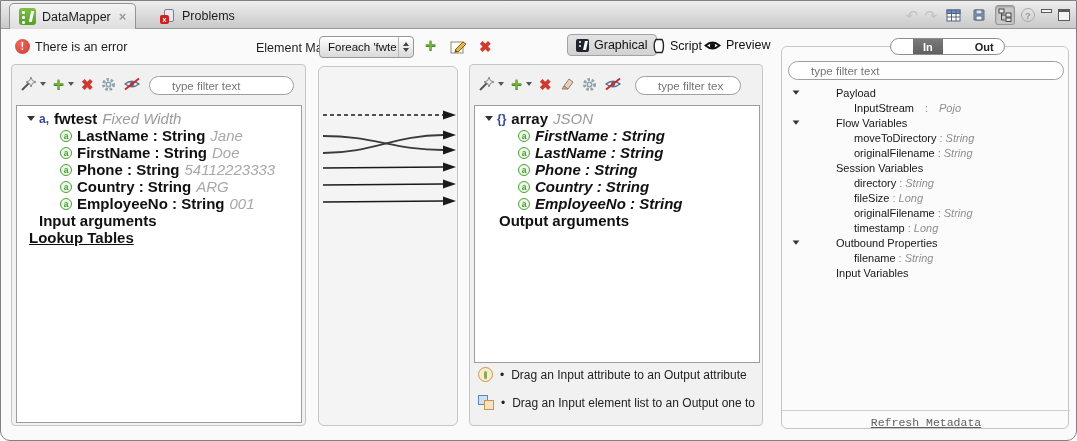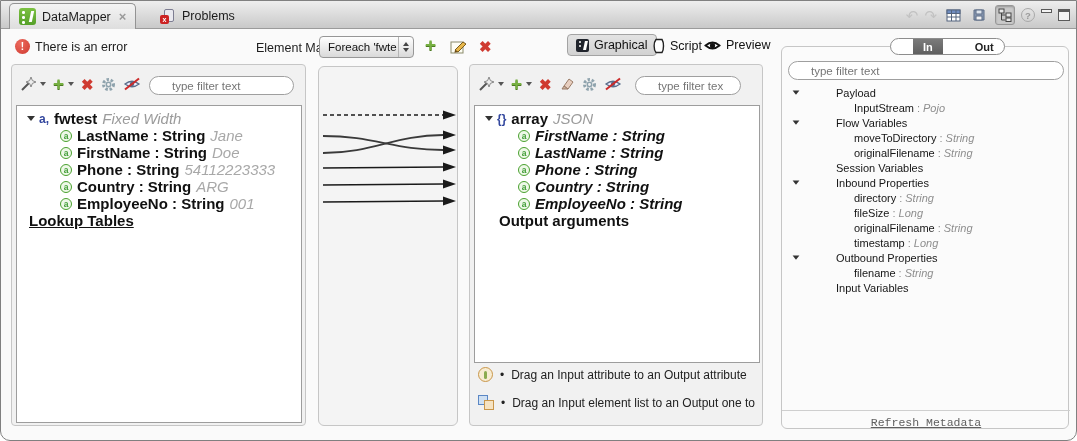--- a/index.html
+++ b/index.html
@@ -244,20 +244,23 @@
       <div class="trow" style="padding-left:43px;">
         <span class="a-ic"></span>
         <span class="nm">Country : String</span>
         <span class="exm">ARG</span>
       </div>
       <div class="trow" style="padding-left:43px;">
         <span class="a-ic"></span>
         <span class="nm">EmployeeNo : String</span>
         <span class="exm">001</span>
       </div>
+      <div class="trow boldrow" style="padding-left:22px;">
+        <span>Input arguments</span>
+      </div>
       <div class="trow boldrow" style="padding-left:12px;text-decoration:underline;">
         <span>Lookup Tables</span>
       </div>
     </div>
   </div>
 
   <div class="panel" style="left:317px; top:65px; width:140px; height:360px; background:#f4f4f4; border-radius:6px;">
     <svg width="138" height="358">
 
       <path d="M4 48 H124" stroke="#1a1a1a" stroke-width="1.5" stroke-dasharray="4 3" fill="none"></path>
@@ -359,21 +362,21 @@
         <circle cx="5" cy="5" r="3.6" fill="none" stroke="#555" stroke-width="1.5"></circle>
         <line x1="7.7" y1="7.7" x2="11" y2="11" stroke="#555" stroke-width="1.8"></line>
       </svg>
     <input class="filter" style="left: 6px; top: 14px; width: 276px;" placeholder="type filter text">
 
     <div style="position:absolute; left:6px; top:38px; width:276px;">
       <div class="trow5" style="padding-left:4px;">
         <span class="tri" style="transform:scale(.85);"></span>
         <span class="mrow-name">Payload</span>
       </div>
-      <div class="trow5" style="padding-left:34px;">
+      <div class="trow5" style="padding-left:34px;gap:8px;">
         <span class="mrow-name">InputStream</span>
           <span class="mrow-sep">:</span>
           <span class="mrow-typ">Pojo</span>
       </div>
       <div class="trow5" style="padding-left:4px;">
         <span class="tri" style="transform:scale(.85);"></span>
         <span class="mrow-name">Flow Variables</span>
       </div>
       <div class="trow5" style="padding-left:34px;">
         <span class="mrow-name">moveToDirectory</span>
@@ -381,24 +384,20 @@
           <span class="mrow-typ">String</span>
       </div>
       <div class="trow5" style="padding-left:34px;">
         <span class="mrow-name">originalFilename</span>
           <span class="mrow-sep">:</span>
           <span class="mrow-typ">String</span>
       </div>
       <div class="trow5" style="padding-left:16px;">
         <span class="mrow-name">Session Variables</span>
       </div>
-      <div class="trow5" style="padding-left:4px;">
-        <span class="tri" style="transform:scale(.85);"></span>
-        <span class="mrow-name">Inbound Properties</span>
-      </div>
       <div class="trow5" style="padding-left:34px;">
         <span class="mrow-name">directory</span>
           <span class="mrow-sep">:</span>
           <span class="mrow-typ">String</span>
       </div>
       <div class="trow5" style="padding-left:34px;">
         <span class="mrow-name">fileSize</span>
           <span class="mrow-sep">:</span>
           <span class="mrow-typ">Long</span>
       </div>

